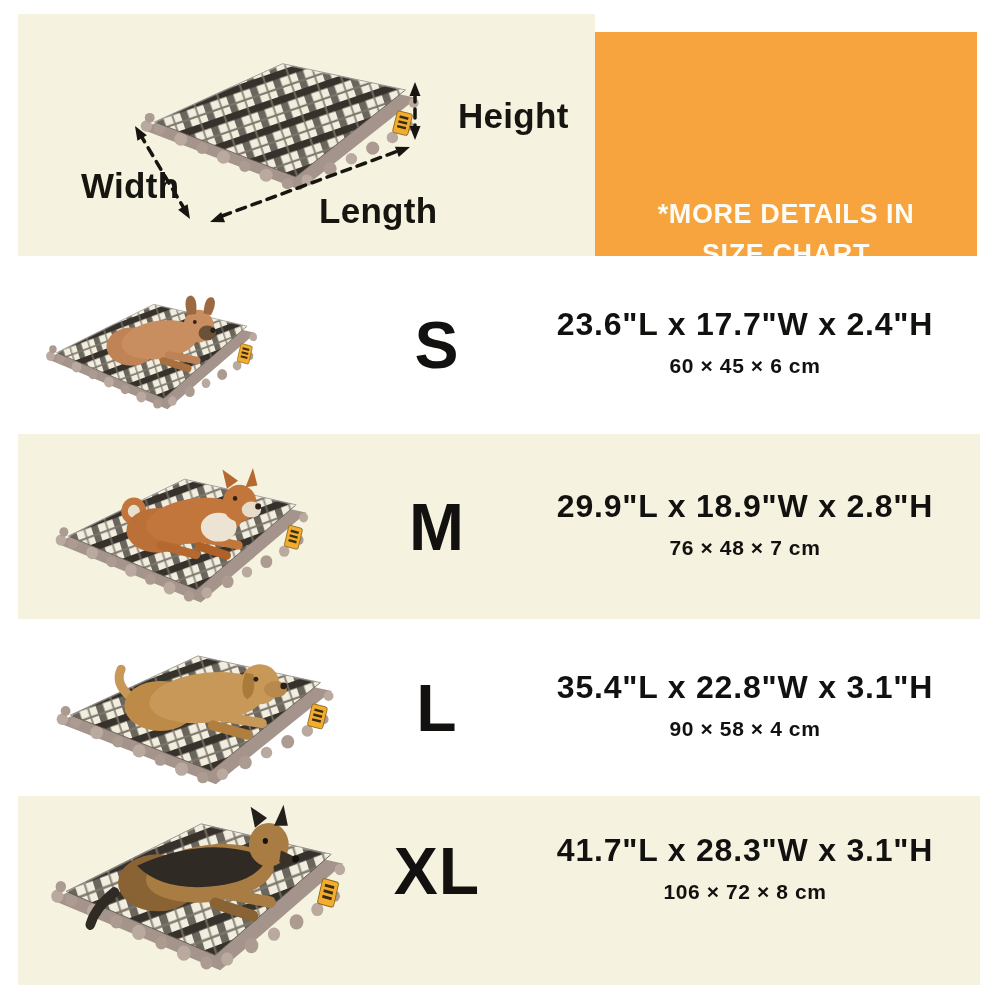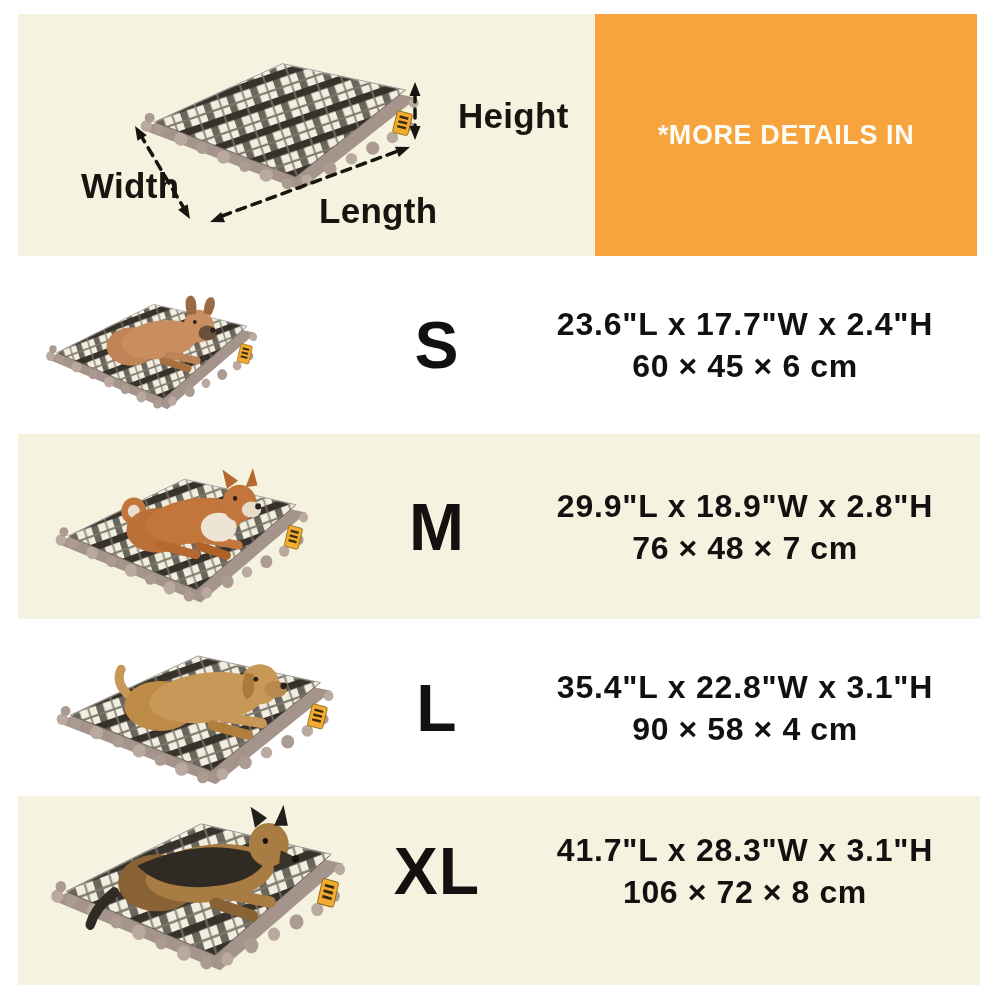--- a/index.html
+++ b/index.html
@@ -16,23 +16,23 @@
   }
   .diagram-svg-holder { position:absolute; left:0; top:0; width:577px; height:242px; }
   .diagram-label {
     position:absolute; color:#17150F; font-weight:800; font-size:35px;
     letter-spacing:0.3px; white-space:nowrap;
   }
   .label-width  { left:40px;  top:166px;margin-left:41px; }
   .label-height { left:434px; top:96px;margin-left:24px;  }
   .label-length { left:319px; top:191px; }
   .banner {
-    position:absolute; left:595px; top:14px; width:382px; height:242px;
-    background:#F7A43E; display:flex; flex-direction:row;
-    align-items:center; justify-content:center;
+    position:absolute; left:595px; top:32px; width:382px; height:242px;
+    background:#F7A43E; display:flex; flex-direction:column;
+    align-items:center; justify-content:flex-end;
   }
   .banner p {
     color:#FCFBF4; font-weight:800; font-size:27px; line-height:40px;
     letter-spacing:0.6px; text-align:center; white-space:nowrap;
   }
   
   .row { position:absolute; left:0; width:1000px; }
   .row-s  { top:256px; height:178px; background:#ffffff; }
   .row-l  { top:619px; height:177px; background:#ffffff; }
   .row-bg-cream { position:absolute; left:18px; width:962px; background:#F5F2E0; }
@@ -50,21 +50,21 @@
     position:absolute; left:372px; top:0; width:130px; height:100%;
     display:flex; align-items:center; justify-content:center;
     font-size:66px; font-weight:800; color:#121110; letter-spacing:1px;
   }
   .dims {
     position:absolute; left:508px; top:0; width:474px; height:100%;
     display:flex; flex-direction:column; align-items:center; justify-content:center;
     color:#121110; text-align:center;
   }
   .dims .imperial { font-size:32px; font-weight:800; letter-spacing:0.8px; line-height:42px; white-space:nowrap; }
-  .dims .metric   { font-size:32px; font-weight:700; letter-spacing:0.6px; line-height:42px; white-space:nowrap; }
+  .dims .metric   { font-size:21px; font-weight:700; letter-spacing:0.6px; line-height:42px; white-space:nowrap; }
 </style>
 </head>
 <body>
 
 <div class="canvas">
 
   <div class="row-bg-cream bg-m"></div>
   <div class="row-bg-cream bg-xl"></div>
 
   <div class="top-panel">
@@ -117,20 +117,21 @@
   <path d="M0,0 L-14,5.5 L-14,-5.5 Z" transform="translate(397,68) rotate(-90)" fill="#17150F"></path>
   <path d="M0,0 L-14,5.5 L-14,-5.5 Z" transform="translate(397,126) rotate(90)" fill="#17150F"></path>
 </svg></div>
   </div>
   <div class="diagram-label label-width">Width</div>
   <div class="diagram-label label-height">Height</div>
   <div class="diagram-label label-length">Length</div>
 
   <div class="banner">
     <p>*MORE DETAILS IN</p>
+    <p>SIZE CHART</p>
   </div>
 
   <section class="row row-s">
     <div class="bed bed-s">
         <svg viewBox="0 0 360 185" preserveAspectRatio="none">
           <g>
             <defs>
               <pattern id="plaid-r0" width="30" height="30" patternUnits="userSpaceOnUse" patternTransform="rotate(-19)">
       <rect width="30" height="30" fill="#F2EEDF"></rect>
       <rect width="30" height="9" y="0" fill="#36322B"></rect>

